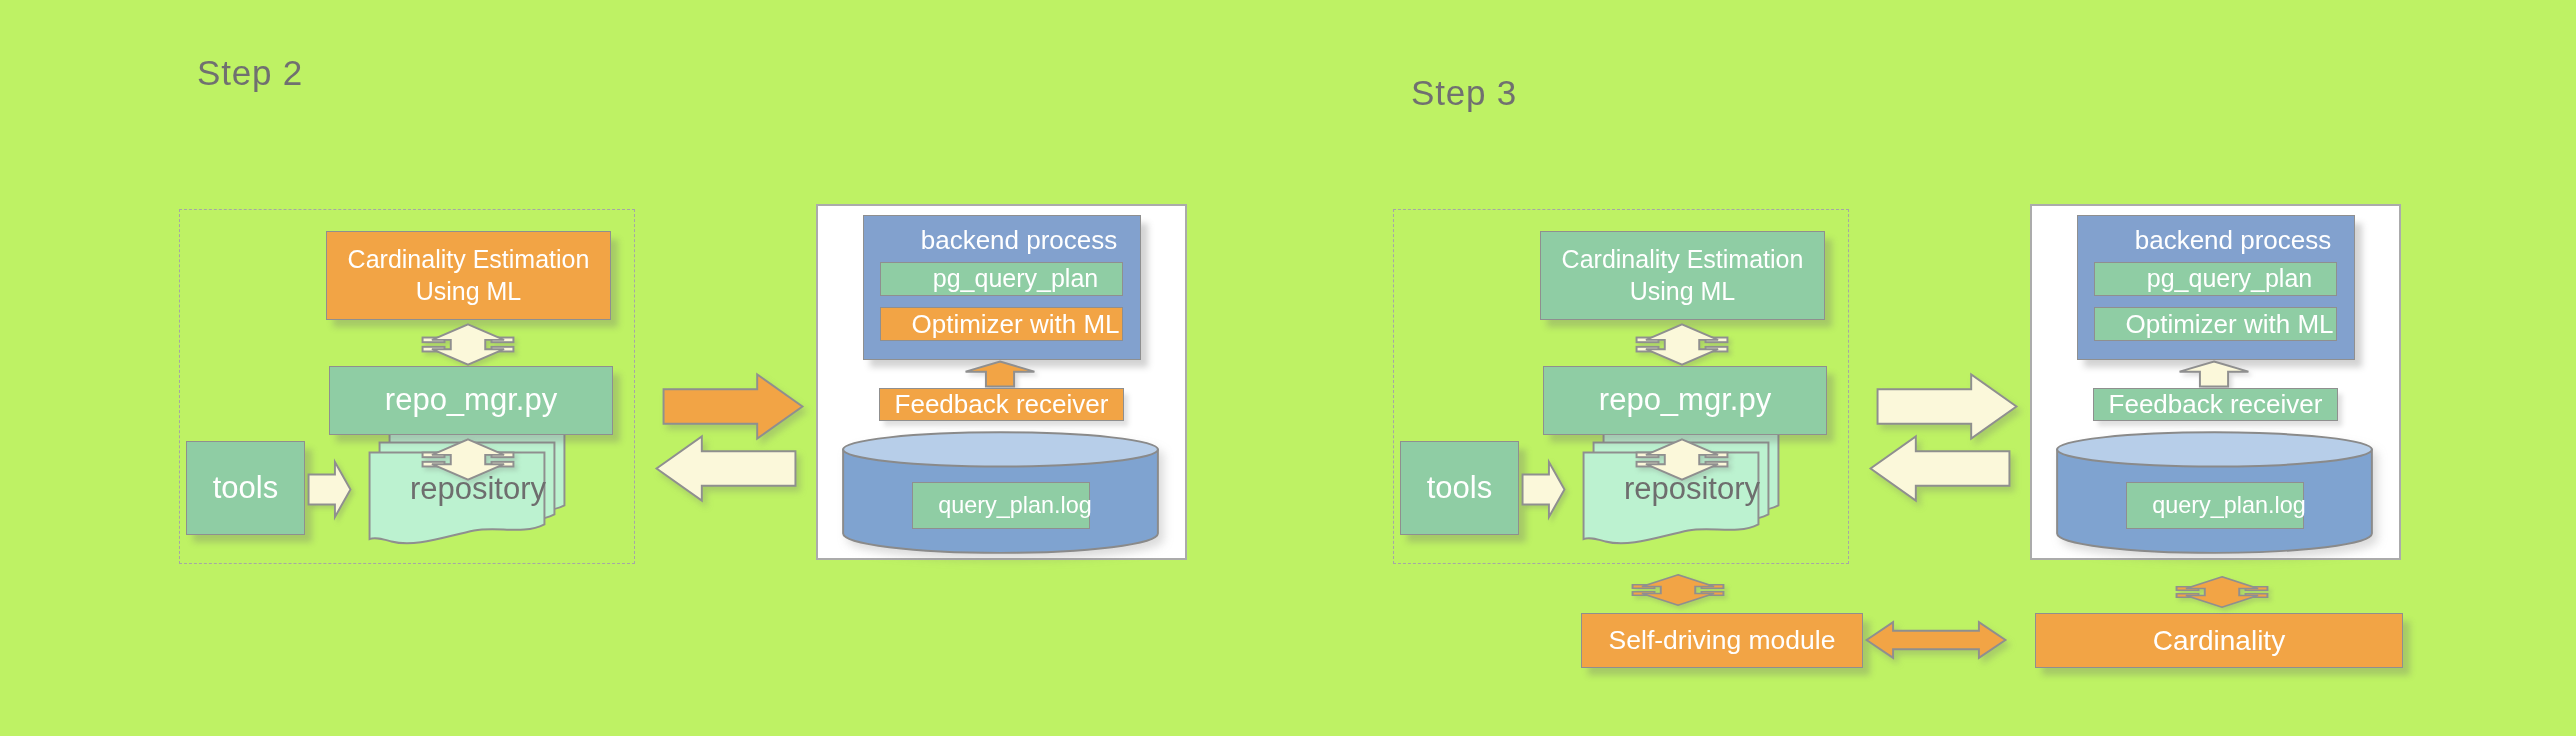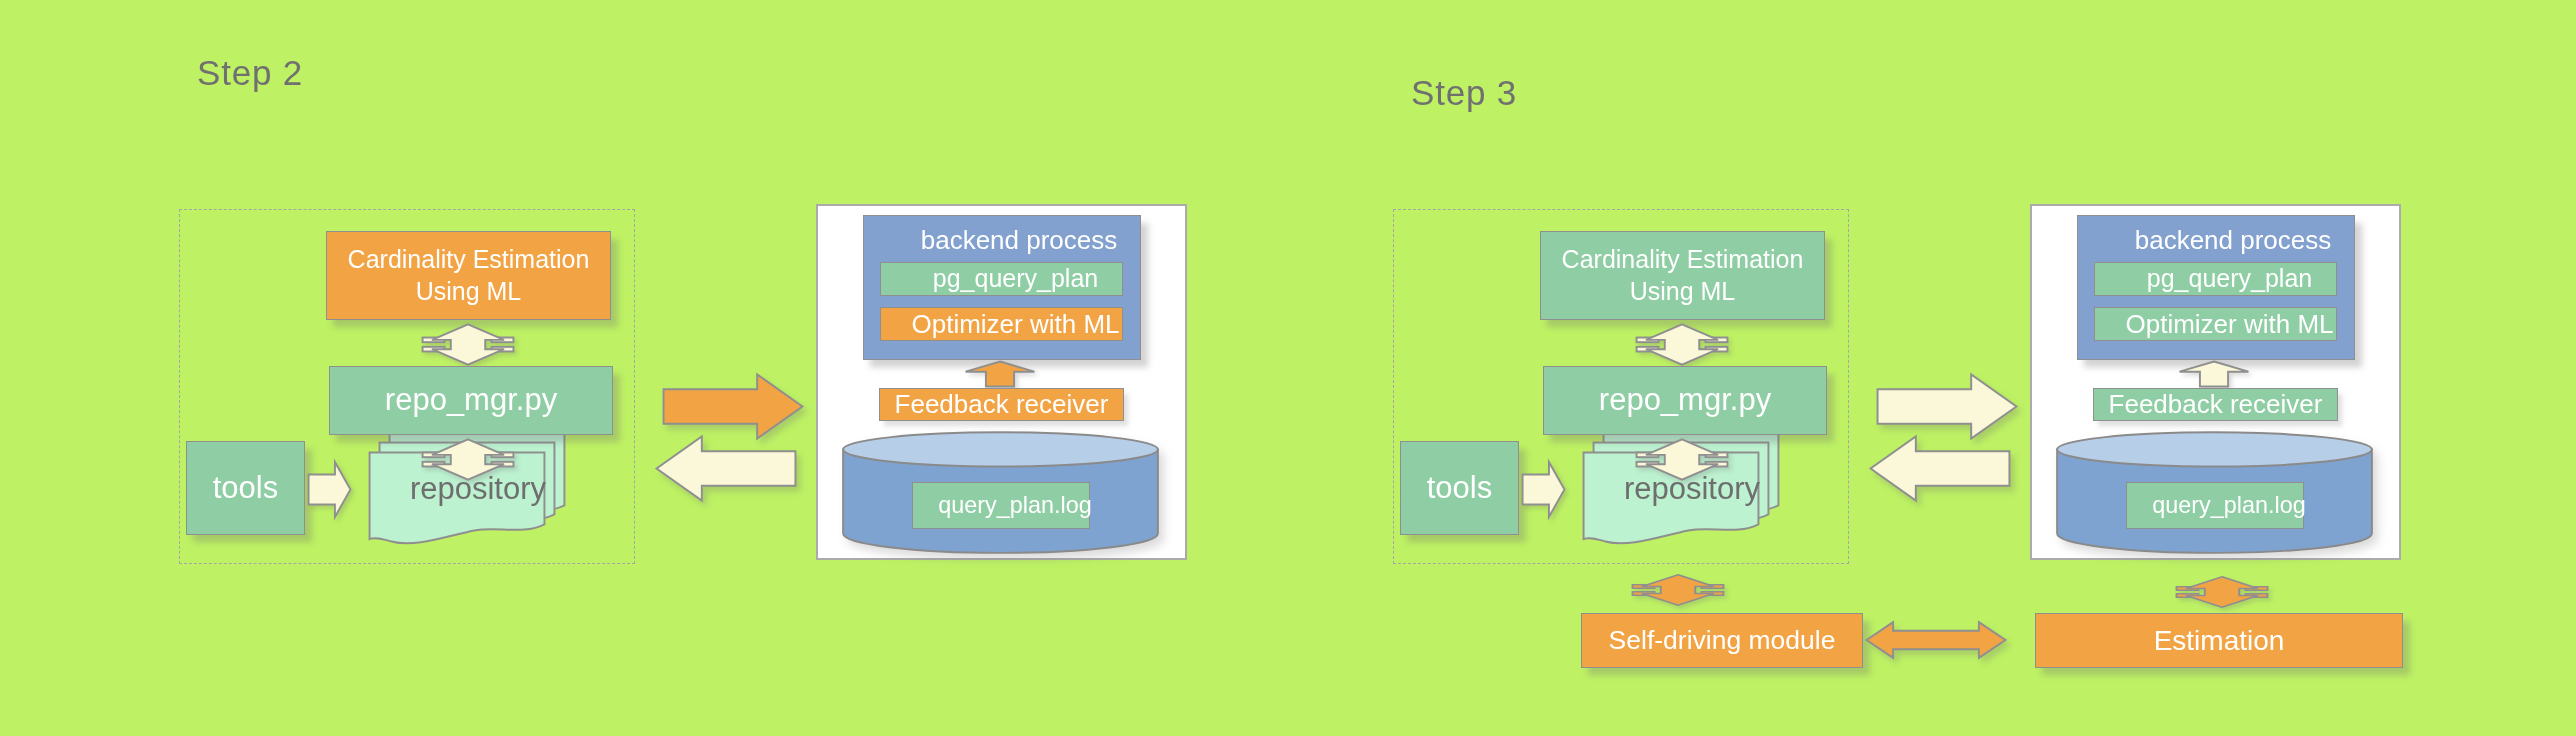--- a/index.html
+++ b/index.html
@@ -211,21 +211,21 @@
     </svg>
     <div class="box orange" style="left:323px;top:613px;width:282px;height:55px;font-size:26.5px;margin-left:44px;">
       <span>Self-driving module</span>
     </div>
 
     <svg class="arr fill-orange" style="left:651px;top:616px;width:142px;height:48px;" viewBox="0 0 182 62" preserveAspectRatio="none">
       <path d="M2 31 L36 8 V19 H146 V8 L180 31 L146 54 V43 H36 V54 Z"></path>
     </svg>
 
     <div class="box orange" style="left:821px;top:613px;width:368px;height:55px;font-size:28px;">
-      <span>Estimation</span>
+      <span>Cardinality</span>
     </div>
     <svg class="arr flat fill-orange" style="left:961px;top:575px;width:94px;height:34px;" viewBox="0 0 120 58" preserveAspectRatio="none">
       <rect x="2" y="20" width="28" height="6"></rect>
         <rect x="90" y="20" width="28" height="6"></rect>
       <rect x="2" y="32" width="28" height="6"></rect>
         <rect x="90" y="32" width="28" height="6"></rect>
       <path d="M60 3 L106 23 H82 V35 H106 L60 55 L14 35 H38 V23 H14 Z"></path>
     </svg>
   </div>
 

